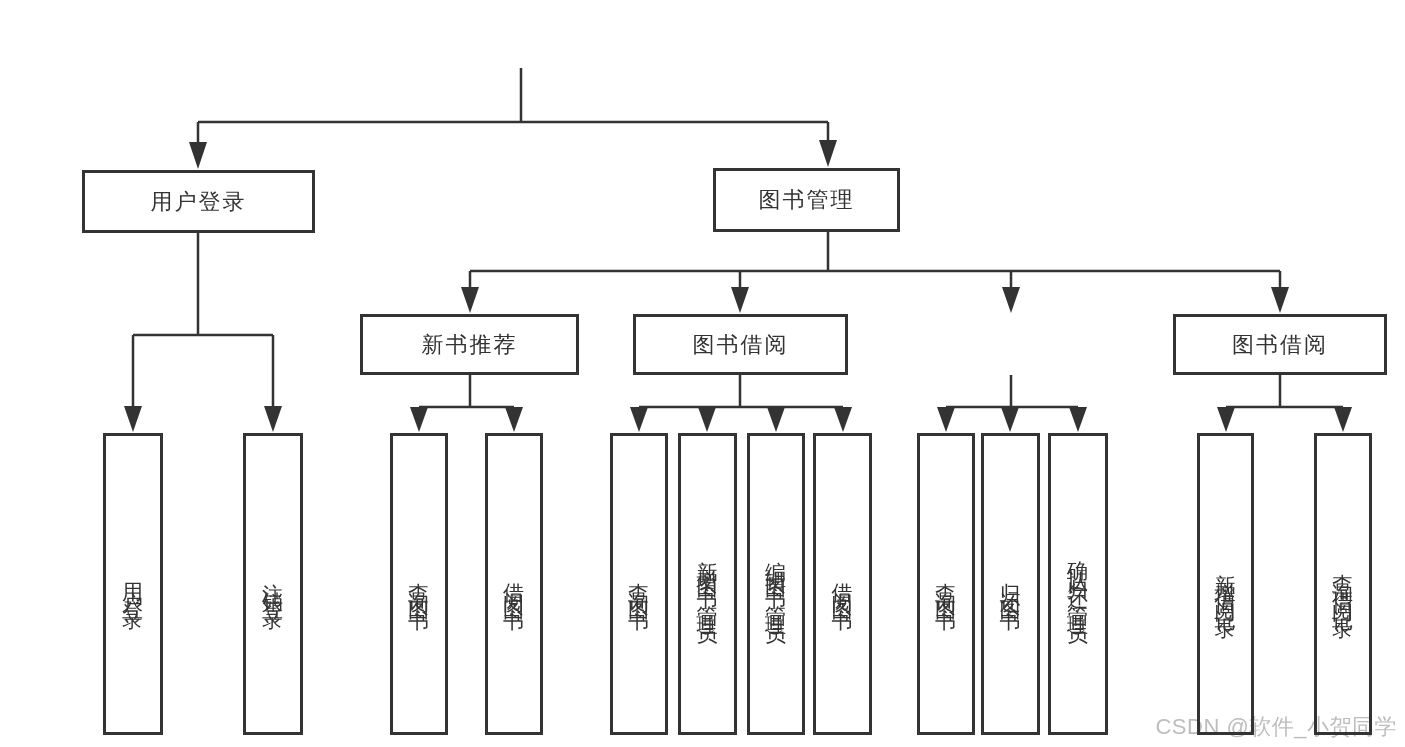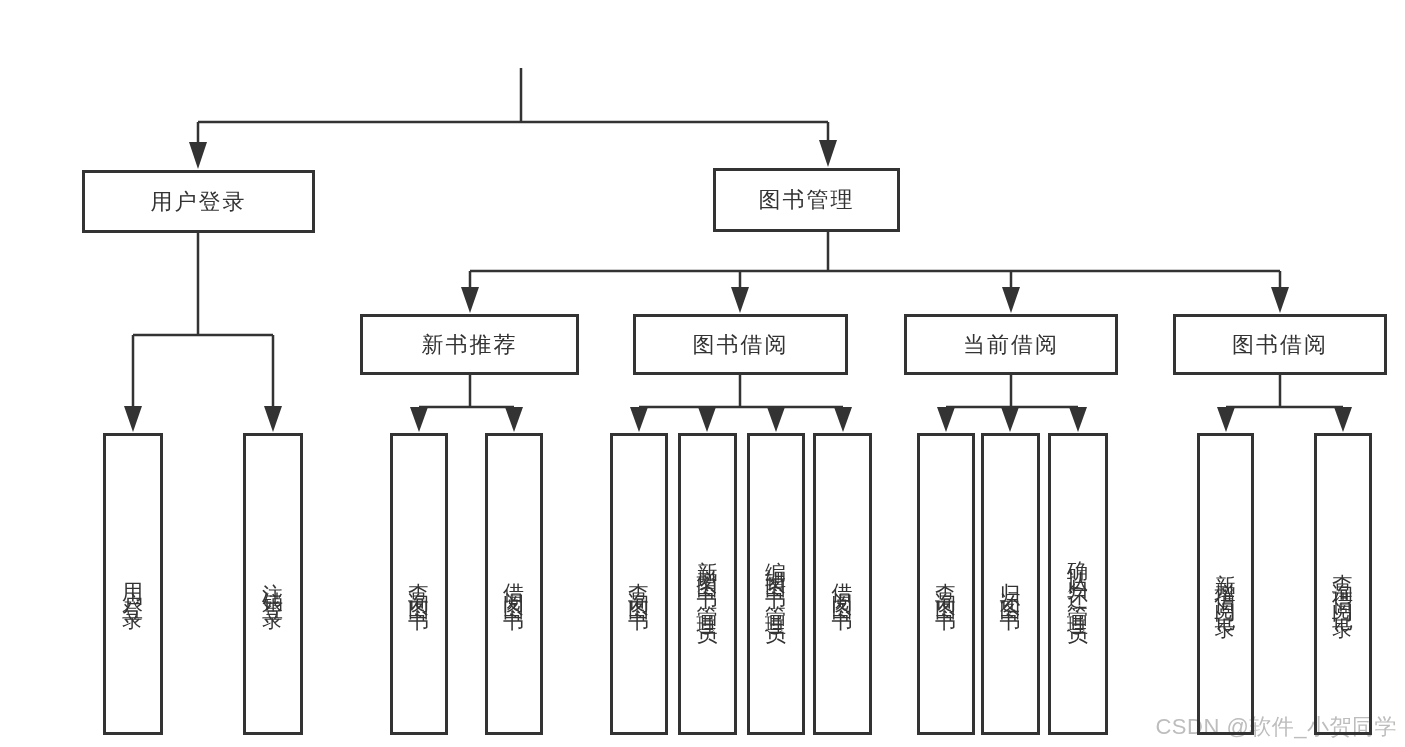--- a/index.html
+++ b/index.html
@@ -100,21 +100,20 @@
       <polygon class="arrowhead" points="1334,407 1352,407 1343,432" style="fill: rgb(51, 51, 51);"></polygon>
     </g>
   </svg>
 
 
   <div class="node hbox" style="left: 82px; top: 170px; width: 233px; height: 63px; border-color: rgb(51, 51, 51); color: rgb(51, 51, 51);">用户登录</div>
   <div class="node hbox" style="left: 713px; top: 168px; width: 187px; height: 64px; border-color: rgb(51, 51, 51); color: rgb(51, 51, 51);">图书管理</div>
 
   <div class="node hbox" style="left: 360px; top: 314px; width: 219px; height: 61px; border-color: rgb(51, 51, 51); color: rgb(51, 51, 51);">新书推荐</div>
   <div class="node hbox" style="left: 633px; top: 314px; width: 215px; height: 61px; border-color: rgb(51, 51, 51); color: rgb(51, 51, 51);">图书借阅</div>
-  <div class="node hbox" style="left: 904px; top: 314px; width: 214px; height: 61px; border-color: rgb(51, 51, 51); color: rgb(51, 51, 51);">当前借阅</div>
   <div class="node hbox" style="left: 1173px; top: 314px; width: 214px; height: 61px; border-color: rgb(51, 51, 51); color: rgb(51, 51, 51);">图书借阅</div>
 
   <div class="node vbox" style="left: 103px; top: 433px; width: 60px; height: 302px; border-color: rgb(51, 51, 51); color: rgb(51, 51, 51);">用户登录</div>
   <div class="node vbox" style="left: 243px; top: 433px; width: 60px; height: 302px; border-color: rgb(51, 51, 51); color: rgb(51, 51, 51);">注销登录</div>
 
   <div class="node vbox" style="left: 390px; top: 433px; width: 58px; height: 302px; border-color: rgb(51, 51, 51); color: rgb(51, 51, 51);">查询图书</div>
   <div class="node vbox" style="left: 485px; top: 433px; width: 58px; height: 302px; border-color: rgb(51, 51, 51); color: rgb(51, 51, 51);">借阅图书</div>
 
   <div class="node vbox" style="left: 610px; top: 433px; width: 58px; height: 302px; border-color: rgb(51, 51, 51); color: rgb(51, 51, 51);">查询图书</div>
   <div class="node vbox" style="left: 678px; top: 433px; width: 59px; height: 302px; border-color: rgb(51, 51, 51); color: rgb(51, 51, 51);">新增图书（管理员）</div>

